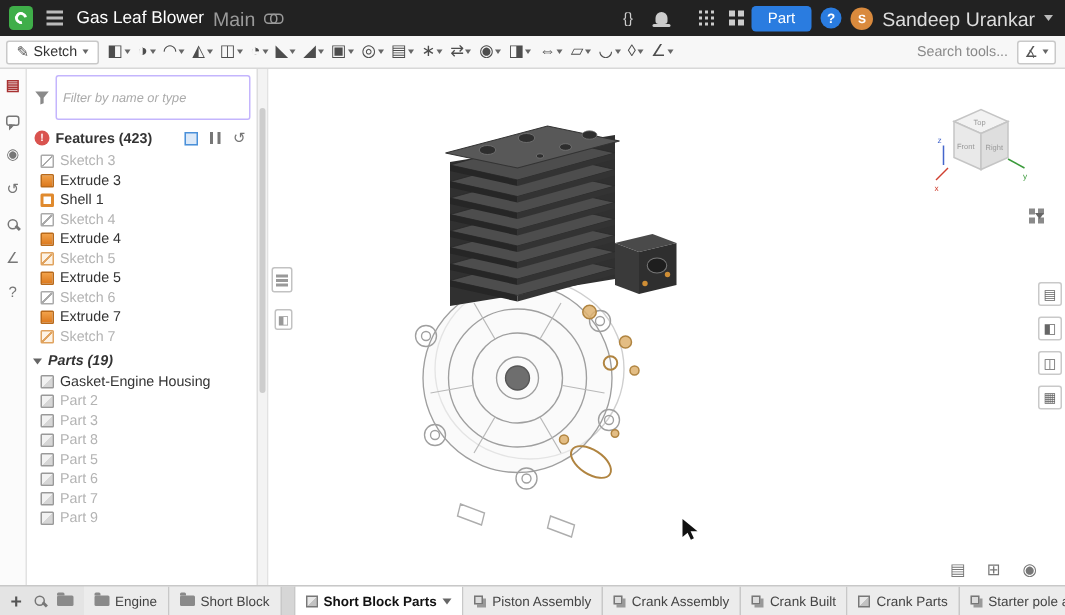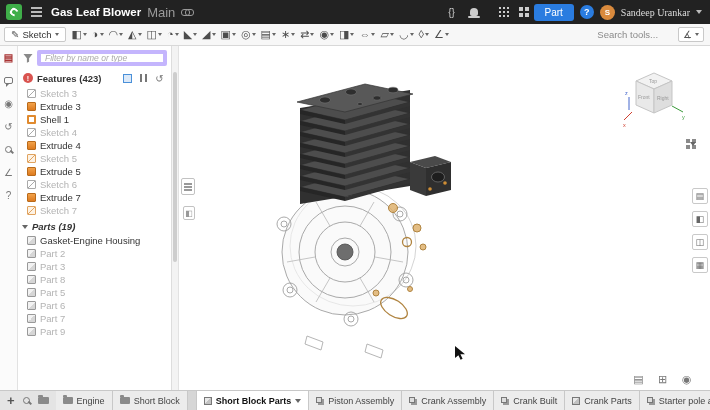--- a/index.html
+++ b/index.html
@@ -4,69 +4,69 @@
 <style>
   * { box-sizing: border-box; margin: 0; padding: 0; }
   html,body { width:710px; height:410px; overflow:hidden; }
   body { font-family:"Liberation Sans", sans-serif; font-size:10px; background:#fff; color:#333; }
 
   
   .topbar { height:24px; background:#222; display:flex; align-items:center; gap:6px; padding:0 8px 0 6px; }
   .logo { width:16px; height:16px; border-radius:3px; background:#3fae49; display:flex; align-items:center; justify-content:center; flex:0 0 auto; }
   .logo-mark { width:8px; height:8px; border:2px solid #fff; border-radius:50%; border-right-color:transparent; transform:rotate(35deg); }
   .menu-lines { width:11px; height:2px; background:#bbb; box-shadow:0 -4px 0 #bbb, 0 4px 0 #bbb; margin:0 3px; }
-  .doc-title { color:#fff; font-weight:bold; font-size:11.5px; white-space:nowrap; }
+  .doc-title { color:#fff; font-weight:normal; font-size:11.5px; white-space:nowrap; }
   .workspace { color:#9a9a9a; font-size:13px; }
   .linkicon { width:12px; height:10px; position:relative; }
   .linkicon::before, .linkicon::after { content:""; position:absolute; width:7px; height:5px; border:1.4px solid #9a9a9a; border-radius:3px; }
   .linkicon::before { left:0; top:2px; } .linkicon::after { left:4px; top:2px; }
   .tb-spacer { flex:1; }
   .tb-icon { width:20px; height:18px; display:flex; align-items:center; justify-content:center; color:#ccc; cursor:pointer; }
   .tb-icon .glyph { font-size:10px; color:#ccc; }
   .shape { display:inline-block; }
   .bell { width:8px; height:8px; background:#ccc; border-radius:50% 50% 2px 2px; position:relative; }
   .bell::after { content:""; position:absolute; left:-2px; bottom:-2px; width:12px; height:2px; background:#ccc; border-radius:1px; }
   .dots9 { width:2px; height:2px; background:#ccc; box-shadow:4px 0 #ccc,8px 0 #ccc,0 4px #ccc,4px 4px #ccc,8px 4px #ccc,0 8px #ccc,4px 8px #ccc,8px 8px #ccc; margin:-8px -8px 0 0; }
   .sq4 { width:4px; height:4px; background:#ccc; box-shadow:6px 0 #ccc,0 6px #ccc,6px 6px #ccc; margin:-6px -6px 0 0; }
   .share-btn { background:#2a7ce0; color:#fff; border:none; border-radius:3px; font-size:10px; padding:3px 11px; font-family:inherit; cursor:pointer; }
   .help-btn { width:14px; height:14px; border-radius:50%; background:#2a7ce0; color:#fff; font-size:9px; font-weight:bold; display:flex; align-items:center; justify-content:center; }
   .avatar { width:15px; height:15px; border-radius:50%; background:#d98a3d; color:#fff; font-size:8px; font-weight:bold; display:flex; align-items:center; justify-content:center; }
-  .user-name { color:#ddd; font-size:10px; white-space:nowrap;font-family:Liberation Serif, serif; }
+  .user-name { color:#ddd; font-size:13px; white-space:nowrap; }
   .caret { width:0; height:0; border-left:3px solid transparent; border-right:3px solid transparent; border-top:4px solid #666; display:inline-block; }
   .caret.light { border-top-color:#bbb; }
   .caret.sm { border-left-width:2.5px; border-right-width:2.5px; border-top-width:3px; margin-left:1px; }
 
   
   .toolbar { height:22px; background:#f7f7f7; border-bottom:1px solid #d8d8d8; display:flex; align-items:center; padding:0 6px 0 4px; gap:3px; }
   .sketch-btn { display:flex; align-items:center; gap:3px; background:#fff; border:1px solid #c9c9c9; border-radius:2px; padding:1px 6px; font-size:9.5px; color:#333; cursor:pointer; flex:0 0 auto; }
   .pencil { font-size:10px; color:#555; }
   .tools { display:flex; align-items:center; gap:1px; overflow:hidden; }
   .tool { display:flex; align-items:center; padding:1px 2px; cursor:pointer; border-radius:2px; }
   .tglyph { font-size:11px; color:#4d4d4d; line-height:1; }
-  .tb-right { margin-left:auto; display:flex; align-items:center; gap:20px; flex:0 0 auto; }
+  .tb-right { margin-left:auto; display:flex; align-items:center; gap:6px; flex:0 0 auto; }
   .search-tools { color:#8a8a8a; font-size:9.5px; font-style:normal; }
   .units-btn { display:flex; align-items:center; gap:2px; border:1px solid #c9c9c9; background:#fff; border-radius:2px; padding:1px 4px; cursor:pointer; }
   .units-btn .glyph { font-size:10px; color:#555; }
 
   
   .main { display:flex; height:344px; }
 
   .left-strip { width:18px; background:#fbfbfb; border-right:1px solid #e2e2e2; display:flex; flex-direction:column; align-items:center; padding-top:4px; gap:9px; }
   .ls-icon { width:14px; height:14px; display:flex; align-items:center; justify-content:center; color:#777; cursor:pointer; }
   .ls-icon .glyph { font-size:10px; color:#777; }
   .ls-icon:first-child .glyph { color:#a83232; font-weight:bold; }
   .bubble-g { width:9px; height:7px; border:1.2px solid #777; border-radius:2px; position:relative; }
   .bubble-g::after { content:""; position:absolute; left:1px; bottom:-4px; border:2.5px solid transparent; border-top-color:#777; border-left-color:#777; }
   .mag-g { width:7px; height:7px; border:1.4px solid #777; border-radius:50%; position:relative; }
   .mag-g::after { content:""; position:absolute; width:4px; height:1.6px; background:#777; transform:rotate(45deg); right:-3px; bottom:-1px; }
 
   
   .feature-panel { width:154px; background:#fff; border-right:1px solid #ddd; display:flex; flex-direction:column; overflow:hidden; }
   .filter-row { display:flex; align-items:center; gap:4px; padding:4px 4px 3px 5px; }
-  .filter-input { flex:1; height:16px; border:4px solid #c4b5fd; border-radius:2px; font-size:8.5px; padding:0 4px; font-family:inherit; color:#555; min-width:0; }
+  .filter-input { flex:1; height:30px; border:1px solid #c4b5fd; border-radius:2px; font-size:8.5px; padding:0 4px; font-family:inherit; color:#555; min-width:0; }
   .filter-input::placeholder { color:#aaa; font-style:italic; }
   .features-header { display:flex; align-items:center; gap:4px; padding:3px 5px; }
   .fh-label { font-weight:bold; font-size:9.5px; color:#333; flex:1; white-space:nowrap; }
   .errdot { width:10px; height:10px; border-radius:50%; background:#d9534f; color:#fff; font-size:7px; font-weight:bold; display:flex; align-items:center; justify-content:center; flex:0 0 auto; }
   .fh-icon { width:13px; height:12px; display:flex; align-items:center; justify-content:center; cursor:pointer; }
   .fh-icon .glyph { font-size:10px; color:#777; }
   .bluebox { width:9px; height:9px; border:1px solid #4a90d9; background:#dce9f8; }
   .pausebars { width:7px; height:8px; border-left:2px solid #777; border-right:2px solid #777; }
   .feature-list, .parts-list { display:flex; flex-direction:column; }
   .feat-row { height:13px; display:flex; align-items:center; gap:4px; padding-left:9px; font-size:9.5px; color:#333; cursor:pointer; white-space:nowrap; }

